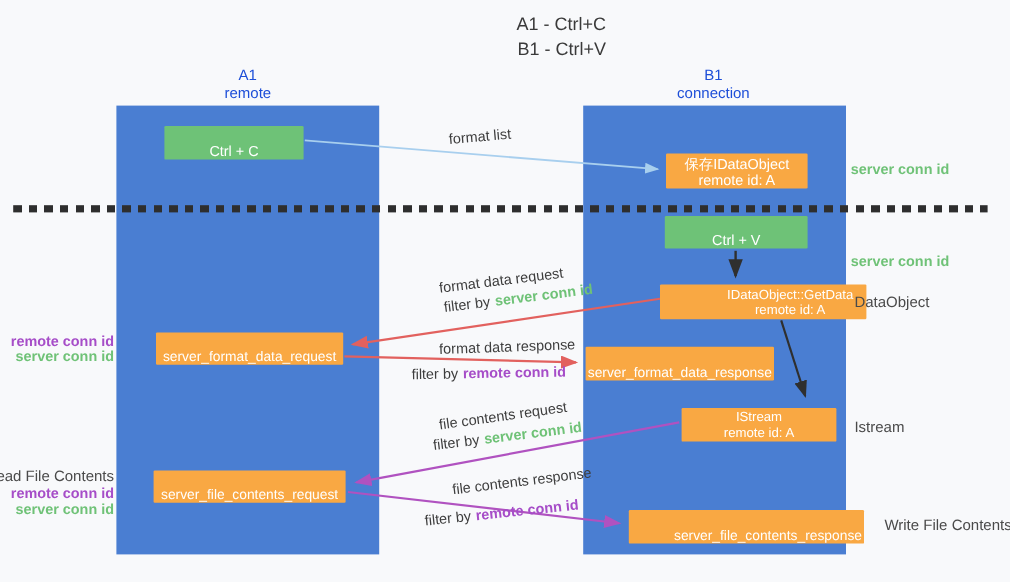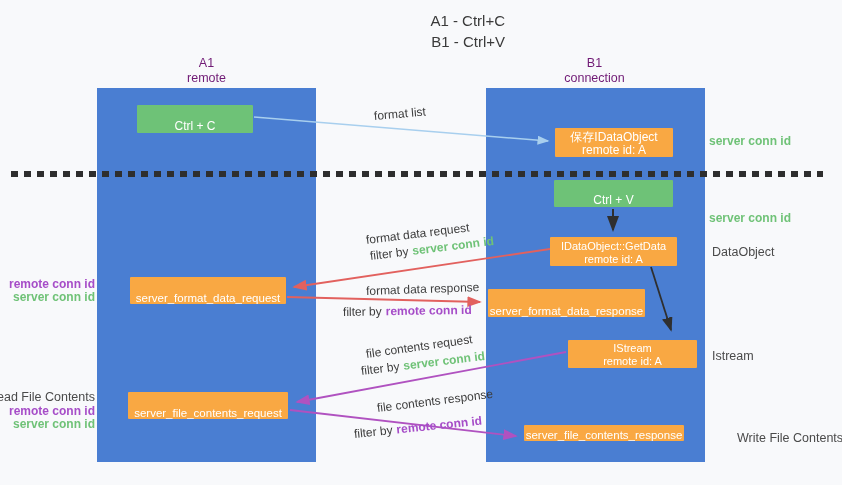--- a/index.html
+++ b/index.html
@@ -8,21 +8,21 @@
     background:var(--background,#f8f9fb);
     font-family:"Liberation Sans",sans-serif;
     color:var(--text-dark,#3d3d3d);
   }
   .lifeline{
     position:absolute;top:88px;width:219px;height:374px;
     background:var(--lifeline-blue,#4a7ed2);
   }
   .col-header{
     position:absolute;top:56px;width:219px;text-align:center;
-    font-size:12.5px;line-height:15px;color:#701a75;
+    font-size:12.5px;line-height:15px;color:#1d4ed8;
   }
   .node{
     position:absolute;display:flex;flex-direction:column;align-items:center;justify-content:flex-end;
     color:#fff;text-align:center;border-radius:1px;
   }
   .node .l1,.node .l2{line-height:13px;}
   .green{background:var(--box-green,#6ec277);font-size:12px;}
   .orange{background:var(--box-orange,#f9a843);font-size:11.5px;}
   .title{
     position:absolute;left:305px;top:10px;width:200px;text-align:right;
@@ -104,21 +104,21 @@
 
 <div class="node orange" style="left:555px;top:128px;width:118px;height:29px;font-size:12px;">
   <span class="l1">保存IDataObject</span>
   <span class="l2">remote id: A</span>
 </div>
 
 <div class="node green" style="left:554px;top:180px;width:119px;height:27px;">
   <span>Ctrl + V</span>
 </div>
 
-<div class="node orange" style="left:550px;top:237px;width:127px;height:29px;font-size:11px;">
+<div class="node orange" style="left:550px;top:237px;width:127px;height:29px;font-size:11px;padding-left:45px;">
   <span class="l1">IDataObject::GetData</span>
   <span class="l2">remote id: A</span>
 </div>
 
 <div class="node orange" style="left:130px;top:277px;width:156px;height:27px;">
   <span>server_format_data_request</span>
 </div>
 
 <div class="node orange" style="left:488px;top:289px;width:157px;height:28px;">
   <span>server_format_data_response</span>
@@ -126,21 +126,21 @@
 
 <div class="node orange" style="left:568px;top:340px;width:129px;height:28px;font-size:11px;">
   <span class="l1">IStream</span>
   <span class="l2">remote id: A</span>
 </div>
 
 <div class="node orange" style="left:128px;top:392px;width:160px;height:27px;">
   <span>server_file_contents_request</span>
 </div>
 
-<div class="node orange" style="left:524px;top:425px;width:160px;height:16px;">
+<div class="node orange" style="left:524px;top:425px;width:160px;height:28px;padding-left:36px;">
   <span>server_file_contents_response</span>
 </div>
 
 <div class="arrow-label" style="left:374px;top:109px;transform:rotate(-5deg);">format list</div>
 
 <div class="arrow-label" style="left:366px;top:233px;transform:rotate(-7deg);">format data request</div>
 <div class="arrow-label" style="left:370px;top:249px;transform:rotate(-7deg);">
   <span>filter by</span><span class="spacer"></span><span class="g">server conn id</span>
 </div>
 

